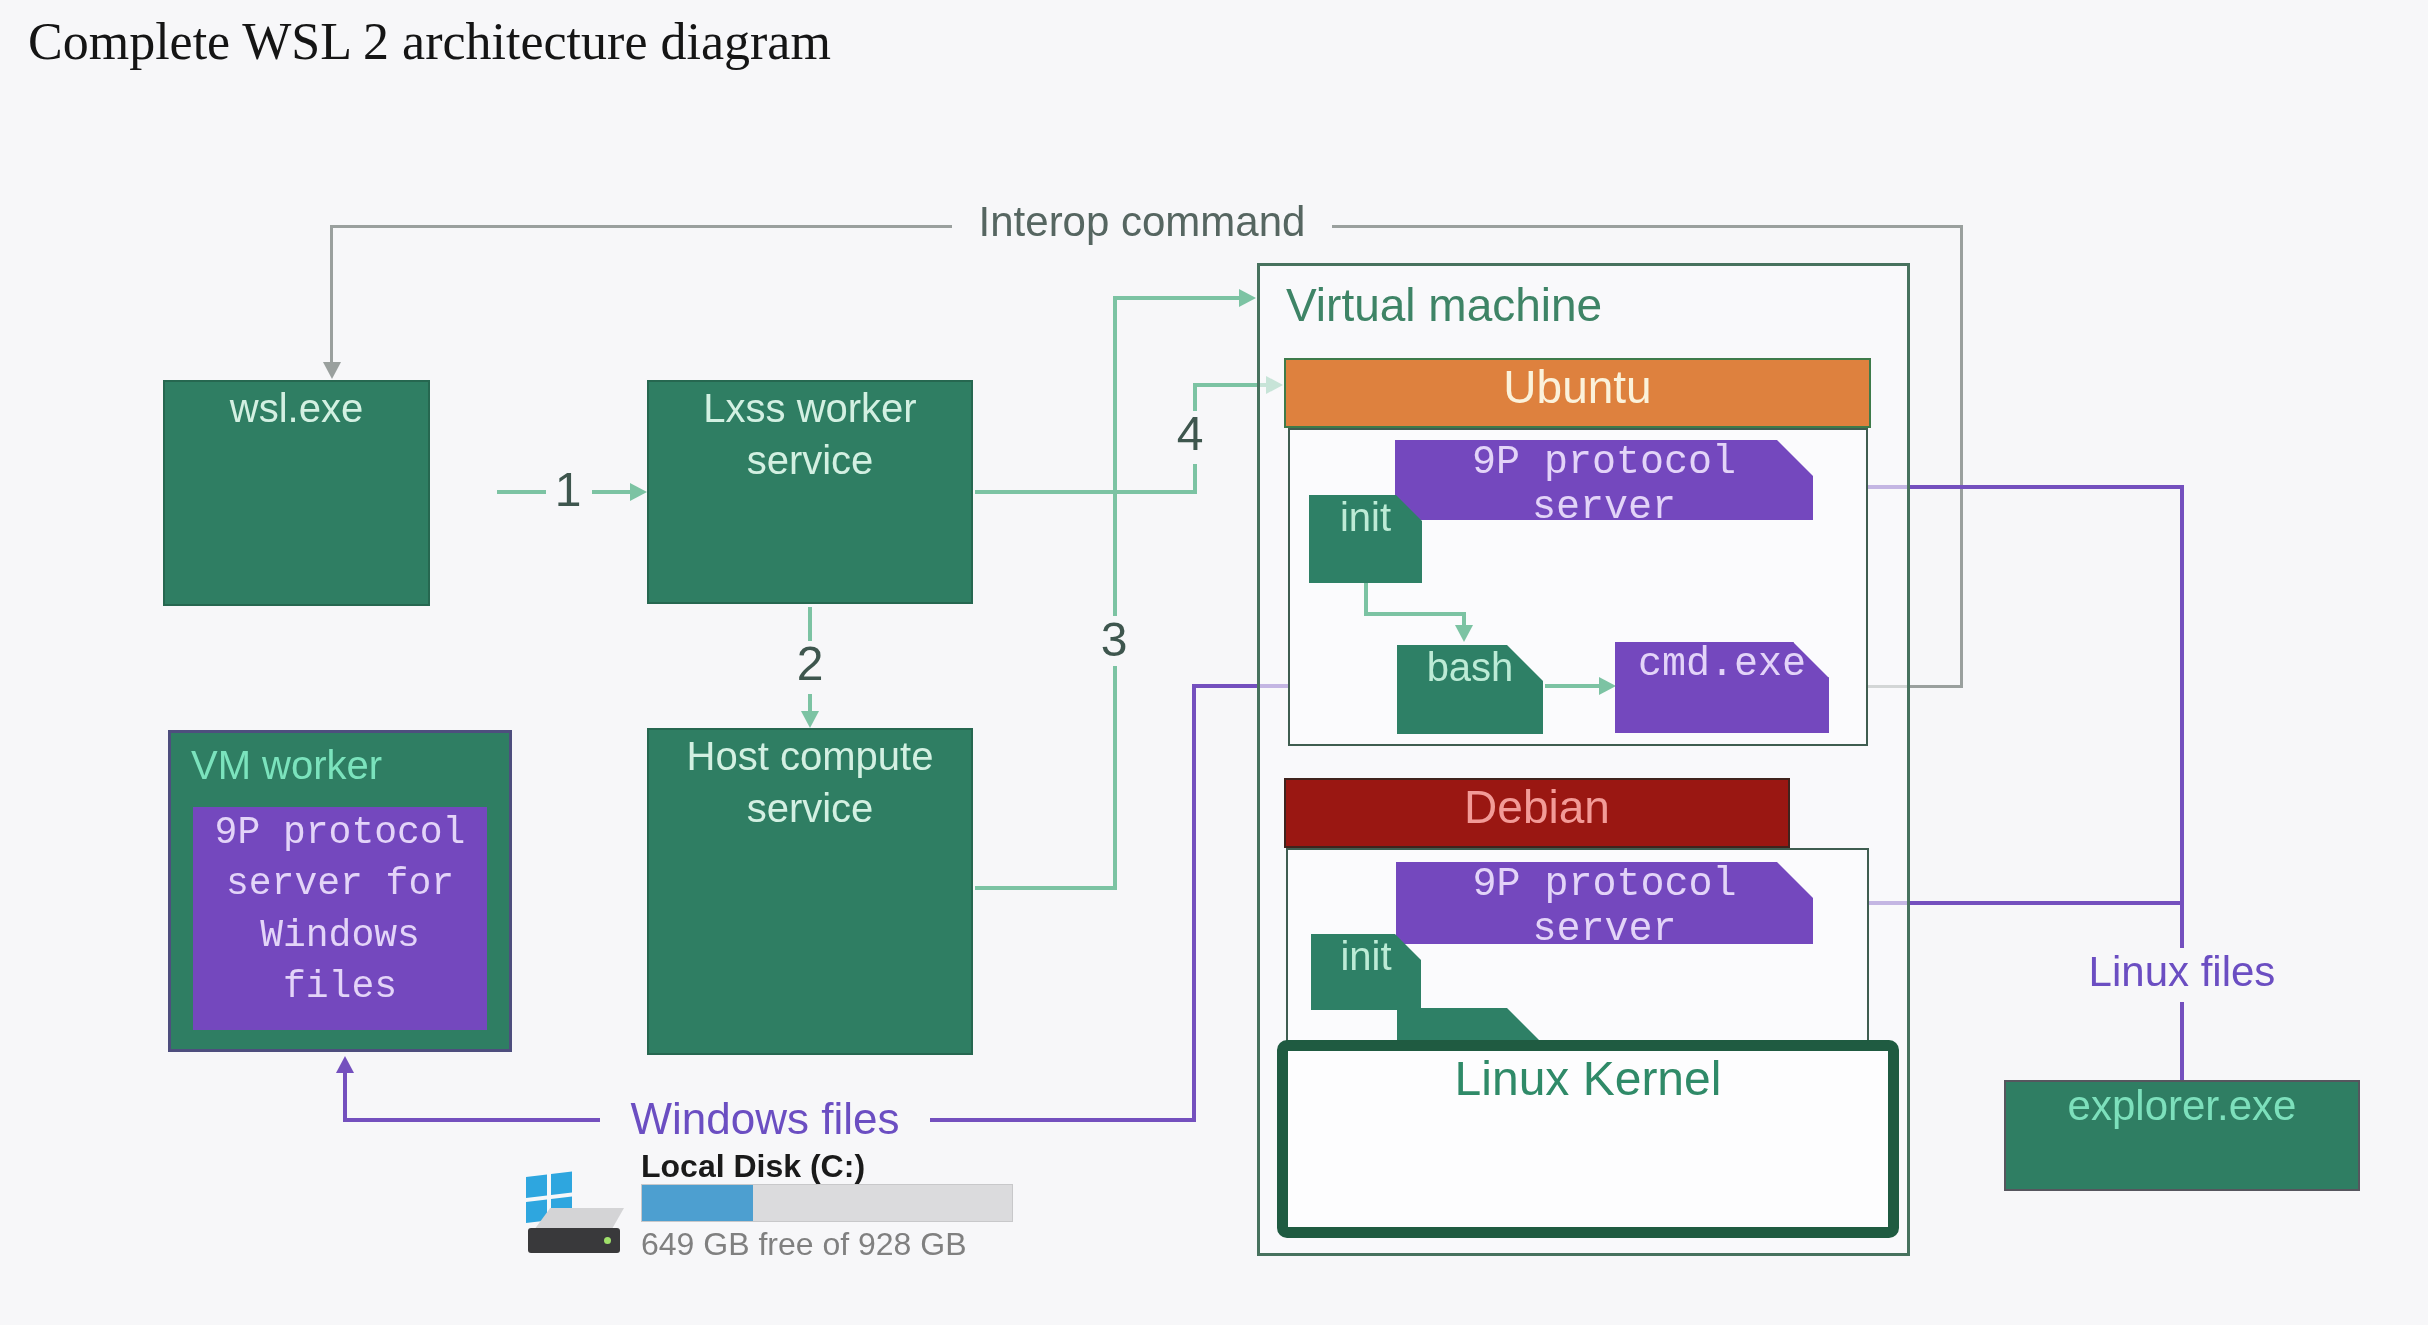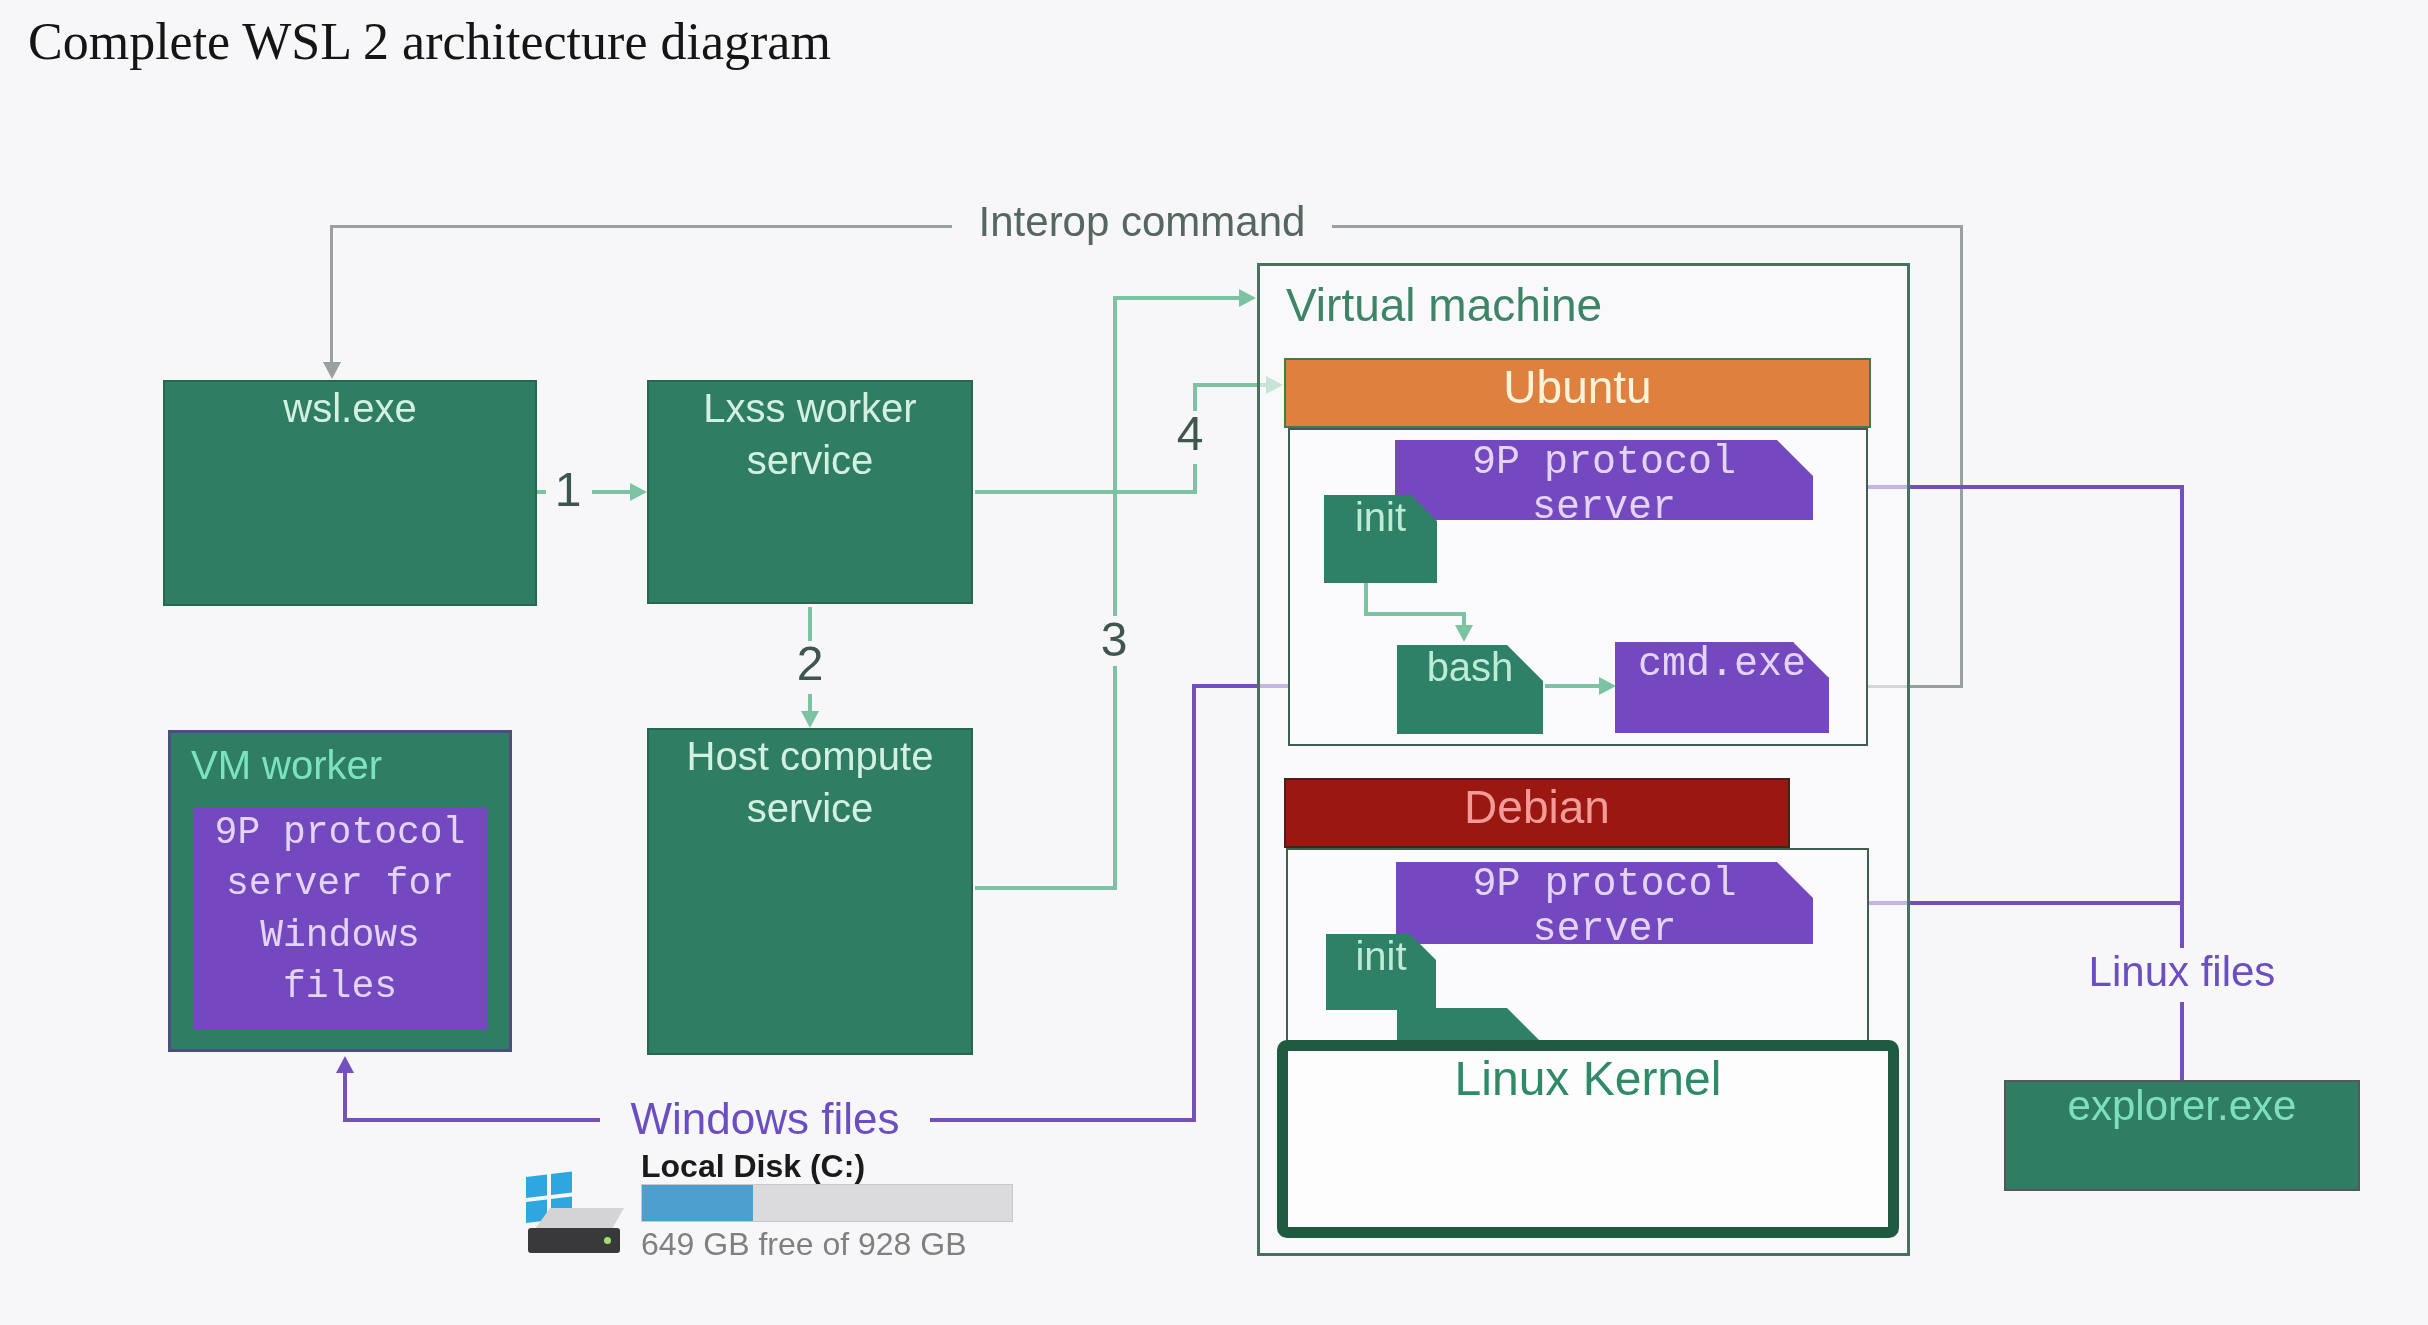--- a/index.html
+++ b/index.html
@@ -8,21 +8,21 @@
     background:#f7f7f9;font-family:"Liberation Sans", sans-serif;
   }
   .abs{position:absolute;box-sizing:border-box;}
   .box{
     position:absolute;box-sizing:border-box;display:flex;align-items:flex-start;justify-content:center;
     text-align:center;
   }
   .green{background:#2f7e63;border:2px solid rgba(24,66,50,.38);color:#d3f0e2;}
   .purple{background:#7448be;color:#e3d4f8;font-family:Liberation Mono, monospace;}
   .snip{clip-path:polygon(0 0, calc(100% - 36px) 0, 100% 36px, 100% 100%, 0 100%);border:none;}
-  .snip-sm{clip-path:polygon(0 0, calc(100% - 26px) 0, 100% 26px, 100% 100%, 0 100%);border:none;margin-left:15px;}
+  .snip-sm{clip-path:polygon(0 0, calc(100% - 26px) 0, 100% 26px, 100% 100%, 0 100%);border:none;}
   .node-text{font-size:40px;line-height:1.3;}
   .hline,.vline{position:absolute;}
   .teal-l{background:#7cc3a3;}
   .gray-l{background:#9aa09e;}
   .purp-l{background:#7450be;}
   .ah{position:absolute;width:0;height:0;}
   .ah.r{border-top:9px solid transparent;border-bottom:9px solid transparent;border-left:17px solid #7cc3a3;}
   .ah.l{border-top:9px solid transparent;border-bottom:9px solid transparent;border-right:17px solid #7450be;}
   .ah.d-teal{border-left:9px solid transparent;border-right:9px solid transparent;border-top:17px solid #7cc3a3;}
   .ah.d-gray{border-left:9px solid transparent;border-right:9px solid transparent;border-top:17px solid #9aa09e;}
@@ -86,21 +86,21 @@
   <div class="flow-label" style="left:600px;top:1094px;width:330px;font-size:44px;color:#6b4ec2;">Windows files</div>
 
   <div class="vline purp-l" style="left:2180px;top:487px;width:4px;height:461px;"></div>
   <div class="vline purp-l" style="left:2180px;top:1002px;width:4px;height:78px;"></div>
   <div class="hline purp-l" style="left:1831px;top:485px;width:353px;height:4px;"></div>
   <div class="ah l" style="left:1814px;top:478px;"></div>
   <div class="hline purp-l" style="left:1831px;top:901px;width:353px;height:4px;"></div>
   <div class="ah l" style="left:1814px;top:894px;"></div>
   <div class="flow-label" style="left:2052px;top:948px;width:260px;font-size:42px;color:#6b4ec2;">Linux files</div>
 
-  <div class="box green node-text" style="left:163px;top:380px;width:374px;height:226px;">
+  <div class="box green node-text" style="left:163px;top:380px;width:267px;height:226px;">
     <span>wsl.exe</span>
   </div>
 
   <div class="box green node-text" style="left:647px;top:380px;width:326px;height:224px;">
     <span>
       <span>Lxss worker</span><br>
       <span>service</span>
     </span>
   </div>
 

